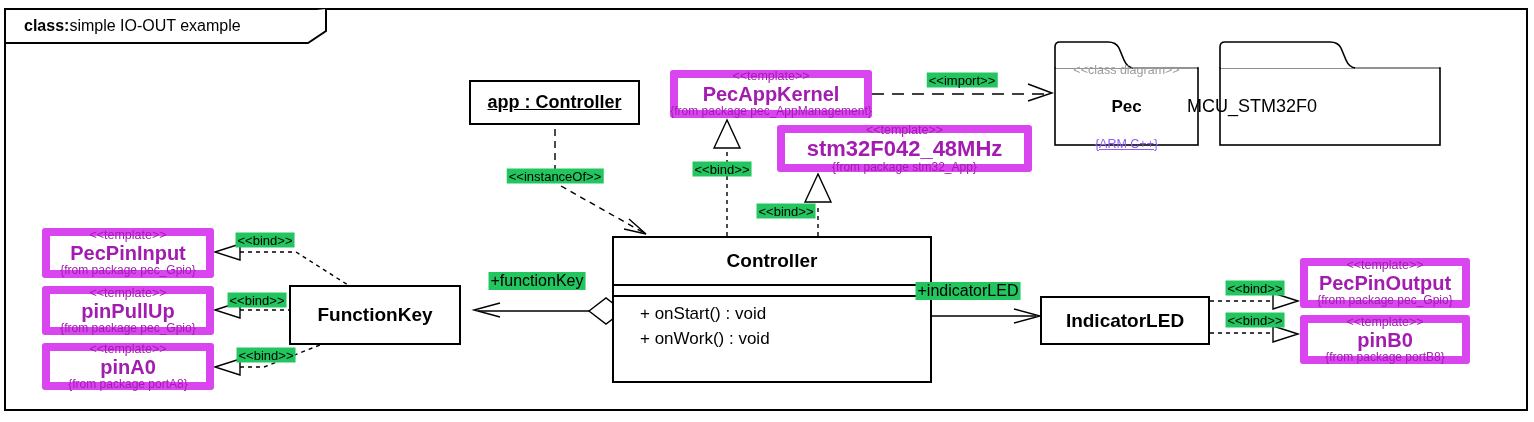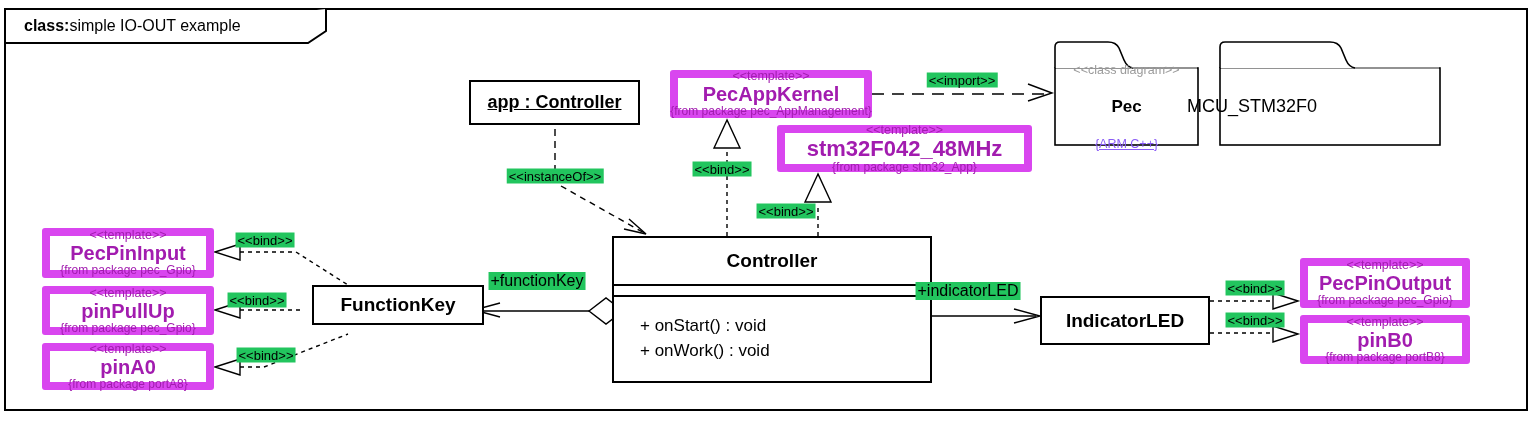--- a/index.html
+++ b/index.html
@@ -19,21 +19,21 @@
   .cls-name{font-size:19px;font-weight:bold;color:#000;}
   .tmpl{border:8px solid #d946ef;border-radius:3px;color:#a21caf;
         justify-content:center;gap:1px;}
   .tmpl .st{font-size:12.5px;line-height:13px;}
   .tmpl .nm{font-size:20px;font-weight:bold;line-height:20px;}
   .tmpl .nm-big{font-size:22px;font-weight:bold;line-height:22px;}
   .tmpl .fr{font-size:12px;line-height:13px;}
   .cls-box{justify-content:flex-start;align-items:stretch;}
   .cls-title{flex:0 0 46px;display:flex;align-items:center;justify-content:center;}
   .cls-attrs{flex:0 0 9px;border-top:2px solid #000;border-bottom:2px solid #000;}
-  .cls-ops{flex:1;padding:16px 0 0 26px;font-size:17px;color:#000;line-height:25px;}
+  .cls-ops{flex:1;padding:4px 0 0 26px;font-size:17px;color:#000;line-height:25px;}
   .folder-text{position:absolute;display:flex;flex-direction:column;align-items:center;
         justify-content:center;gap:20px;box-sizing:border-box;white-space:nowrap;}
   .folder-text .st{font-size:12.5px;color:#9b9b9b;}
   .folder-text .nm{font-size:17px;font-weight:bold;color:#000;}
   .folder-text .nm-reg{font-size:18px;font-weight:normal;color:#000;}
   .folder-text .nt{font-size:12.5px;color:#8b5cf6;text-decoration:underline;}
   .lbl{position:absolute;transform:translate(-50%,-50%);font-size:13px;color:#000;
        background:#22c55e;padding:0 2px;white-space:nowrap;}
   .lbl-role{font-size:16px;}
 </style>
@@ -154,21 +154,21 @@
     <div class="cls-title">
       <span class="cls-name">Controller</span>
     </div>
     <div class="cls-attrs"></div>
     <div class="cls-ops">
       <div>+ onStart() : void</div>
       <div>+ onWork() : void</div>
     </div>
   </div>
 
-  <div class="node" style="left:312px;top:285px;width:172px;height:40px">
+  <div class="node" style="left:289px;top:285px;width:172px;height:60px">
     <span class="cls-name">FunctionKey</span>
   </div>
 
   <div class="node" style="left:1040px;top:296px;width:170px;height:49px">
     <span class="cls-name">IndicatorLED</span>
   </div>
 
   <div class="node tmpl" style="left:42px;top:228px;width:172px;height:50px">
     <span class="st">&lt;&lt;template&gt;&gt;</span>
     <span class="nm">PecPinInput</span>

